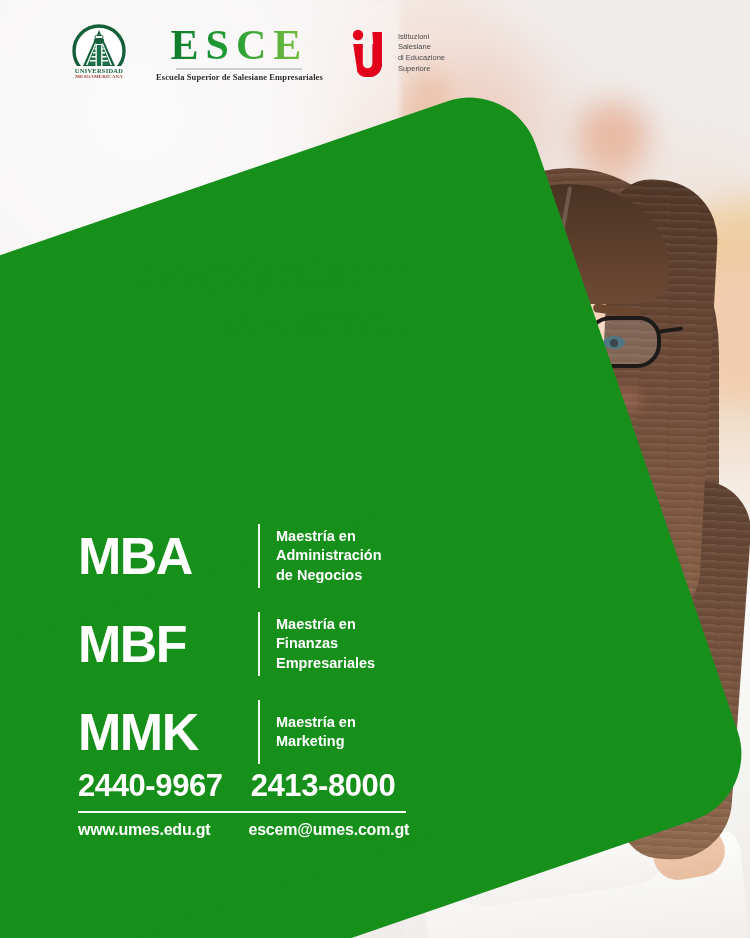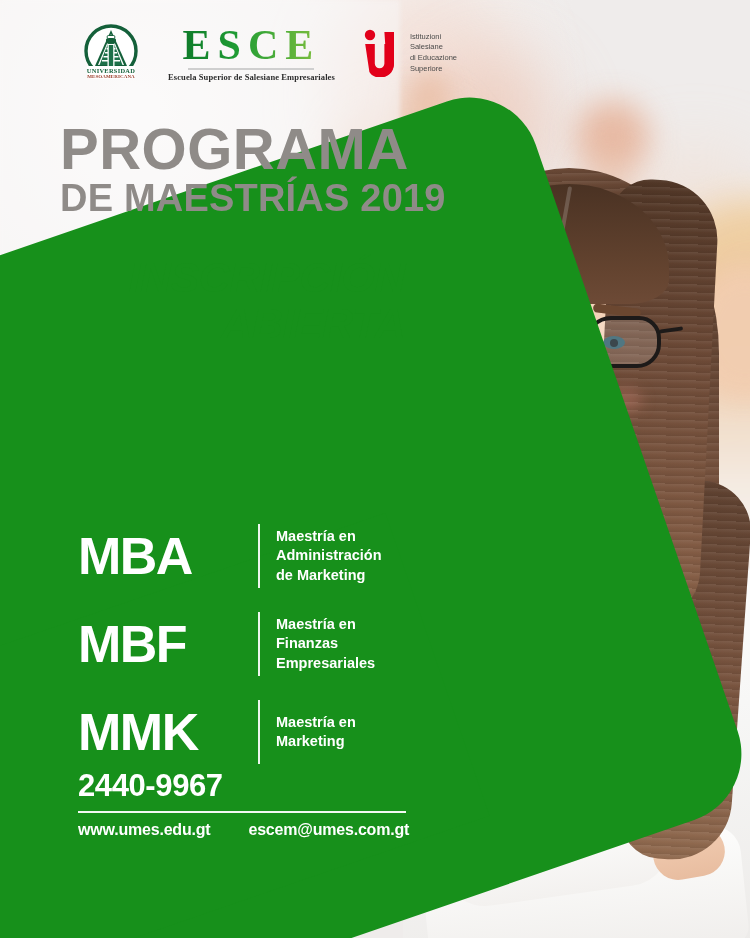--- a/index.html
+++ b/index.html
@@ -293,21 +293,21 @@
     width: 240px; height: 520px;
     background: #17901b;
   }
 
   
   .content { position: absolute; inset: 0; }
 
   
   .logo-row {
     position: absolute;
-    left: 80px; top: 22px;
+    left: 68px; top: 22px;
     display: flex;
     align-items: center;
     gap: 26px;
   }
 
   .logo-um { width: 62px; height: 62px; position: relative; }
 
   .logo-esce { display: flex; flex-direction: column; align-items: center; }
   .esce-word {
     font-size: 42px;
@@ -563,39 +563,35 @@
         </div>
         <div class="ius-text">
           <div>Istituzioni</div>
           <div>Salesiane</div>
           <div>di Educazione</div>
           <div>Superiore</div>
         </div>
       </div>
     </div>
 
-    <div class="headline">
-      <div class="h-programa">PROGRAMA</div>
-      <div class="h-maestrias">DE MAESTRÍAS 2019</div>
-    </div>
 
     <div class="subhead">
       <div class="sh-1">INSCRIPCIÓN</div>
       <div class="sh-2">ABIERTA</div>
     </div>
 
     <div class="programs">
 
       <div class="prog-row">
         <div class="prog-code">MBA</div>
         <div class="prog-divider"></div>
         <div class="prog-desc">
           <div>Maestría en</div>
           <div>Administración</div>
-          <div>de Marketing</div>
+          <div>de Negocios</div>
         </div>
       </div>
 
       <div class="prog-row">
         <div class="prog-code">MBF</div>
         <div class="prog-divider"></div>
         <div class="prog-desc">
           <div>Maestría en</div>
           <div>Finanzas</div>
           <div>Empresariales</div>
@@ -608,20 +604,21 @@
         <div class="prog-desc">
           <div>Maestría en</div>
           <div>Marketing</div>
         </div>
       </div>
     </div>
 
     <div class="contact">
       <div class="phones">
         <span>2440-9967</span>
+        <span>2413-8000</span>
       </div>
       <div class="contact-rule"></div>
       <div class="links">
         <span>www.umes.edu.gt</span>
         <span>escem@umes.com.gt</span>
       </div>
     </div>
 
   </div>
 </div>

